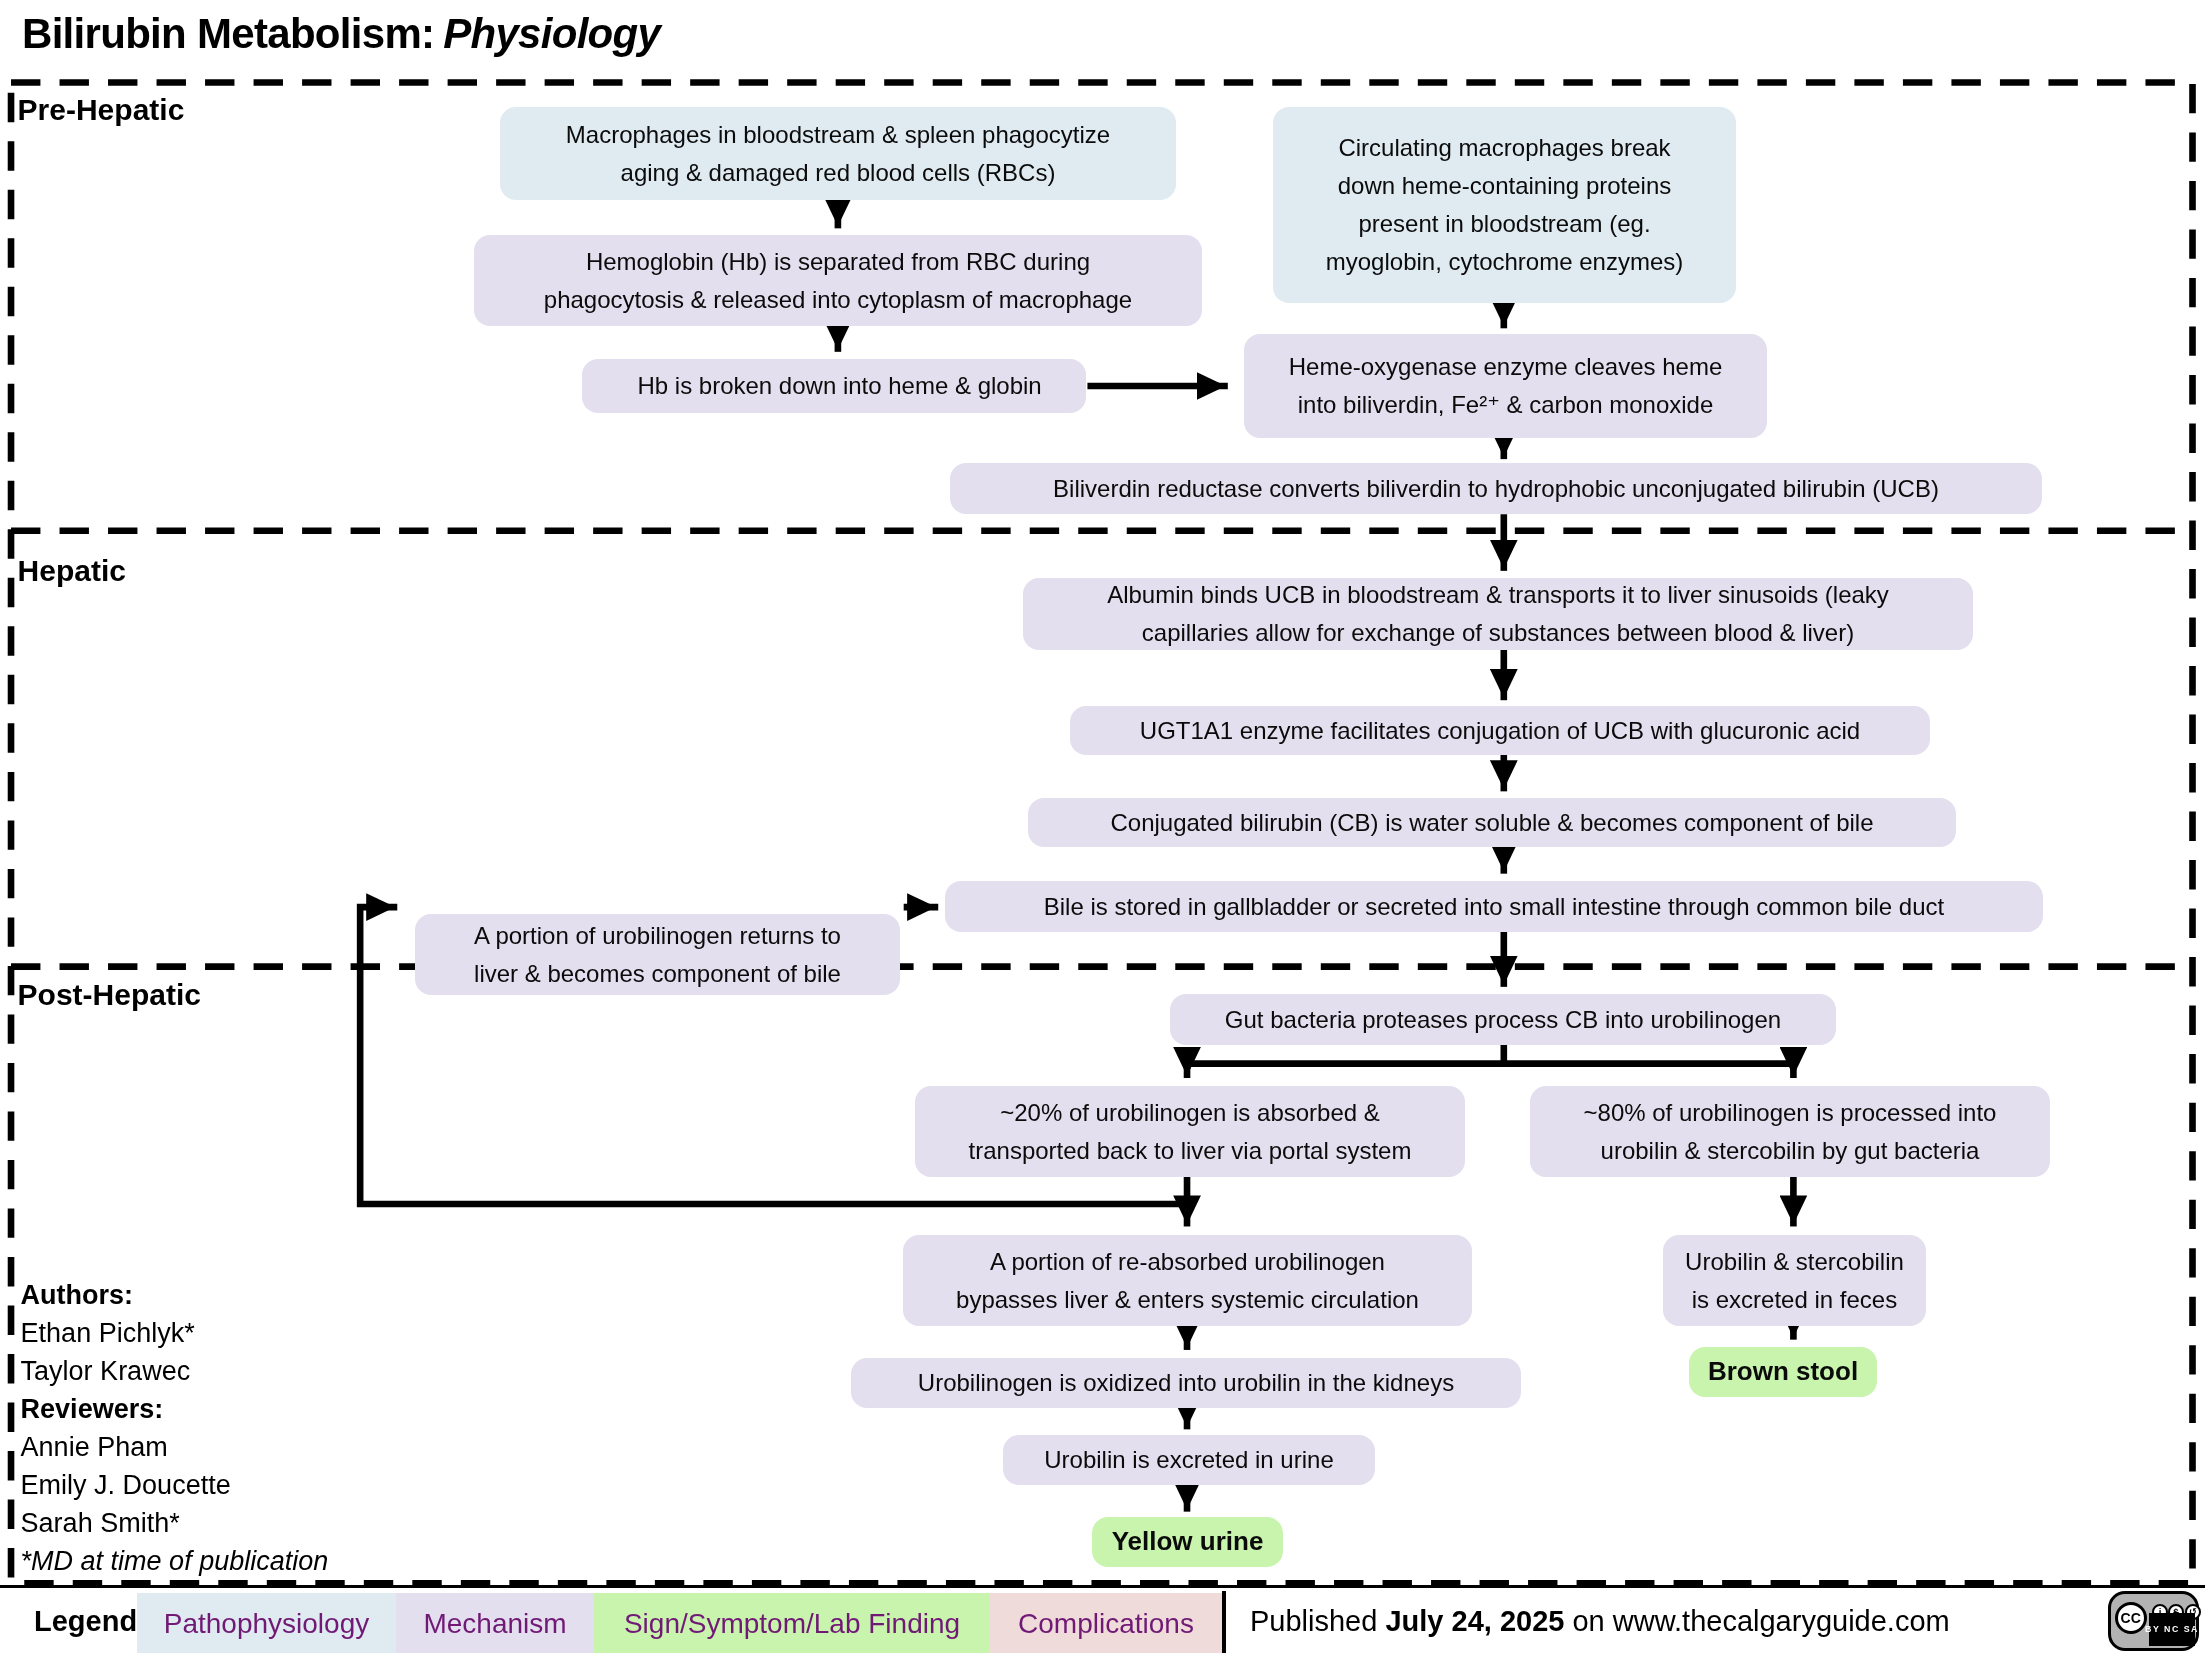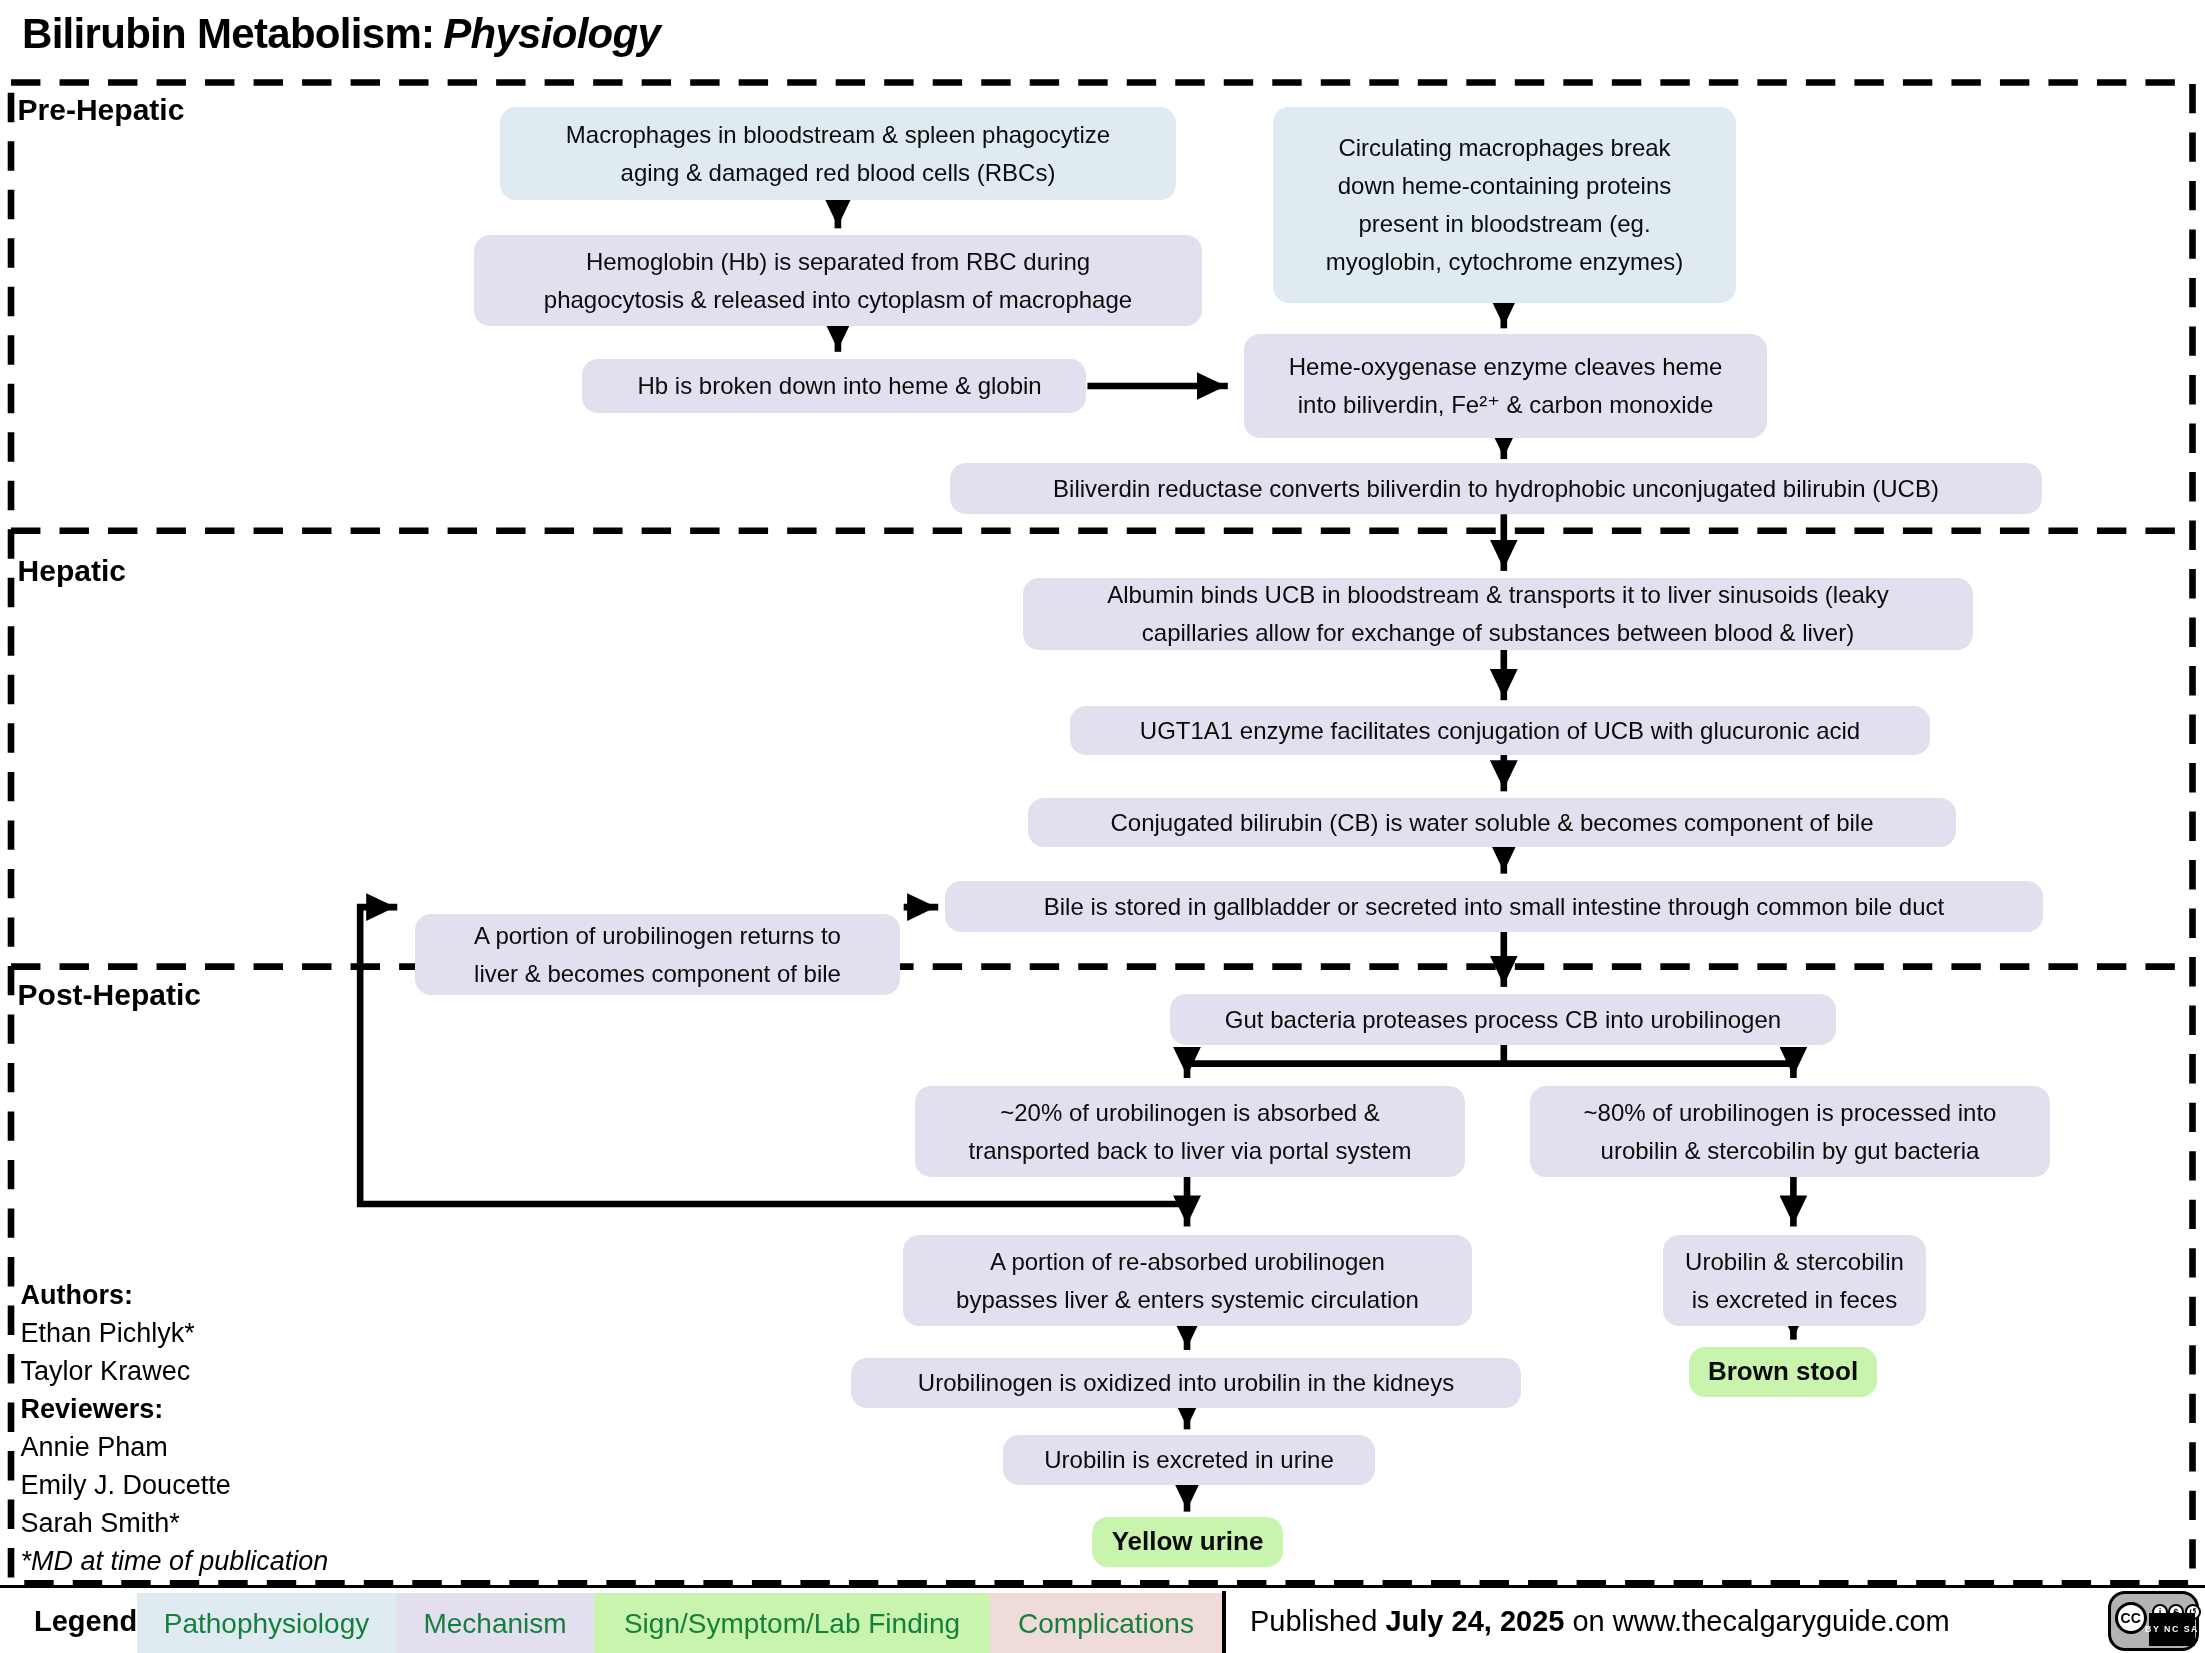--- a/index.html
+++ b/index.html
@@ -30,21 +30,21 @@
   }
   .credits .hdr{font-weight:700;}
   .credits .note{font-style:italic;}
   .legend-bar{position:absolute;left:0;top:1588px;width:2205px;height:66px;background:#fff;}
   .legend-topline{position:absolute;left:0;top:1585px;width:2205px;height:6.6px;background:#000;}
   .legend-label{
     position:absolute;left:34px;top:1605px;font-size:29px;font-weight:700;color:#000;
   }
   .legend-item{
     position:absolute;top:1593px;height:61px;display:flex;align-items:center;
-    justify-content:center;font-size:28px;color:#15803d;
+    justify-content:center;font-size:28px;color:#701a75;
   }
   .legend-sep{position:absolute;left:1222px;top:1591px;width:3.7px;height:63px;background:#000;}
   .pub{
     position:absolute;left:1250px;top:1605px;font-size:29px;color:#000;white-space:nowrap;
   }
   .pub b{font-weight:700;}
   
   .cc-badge{
     position:absolute;left:2108px;top:1591px;width:91px;height:60px;
     background:#b3b3b3;border:3.7px solid #000;border-radius:17px;box-sizing:border-box;

